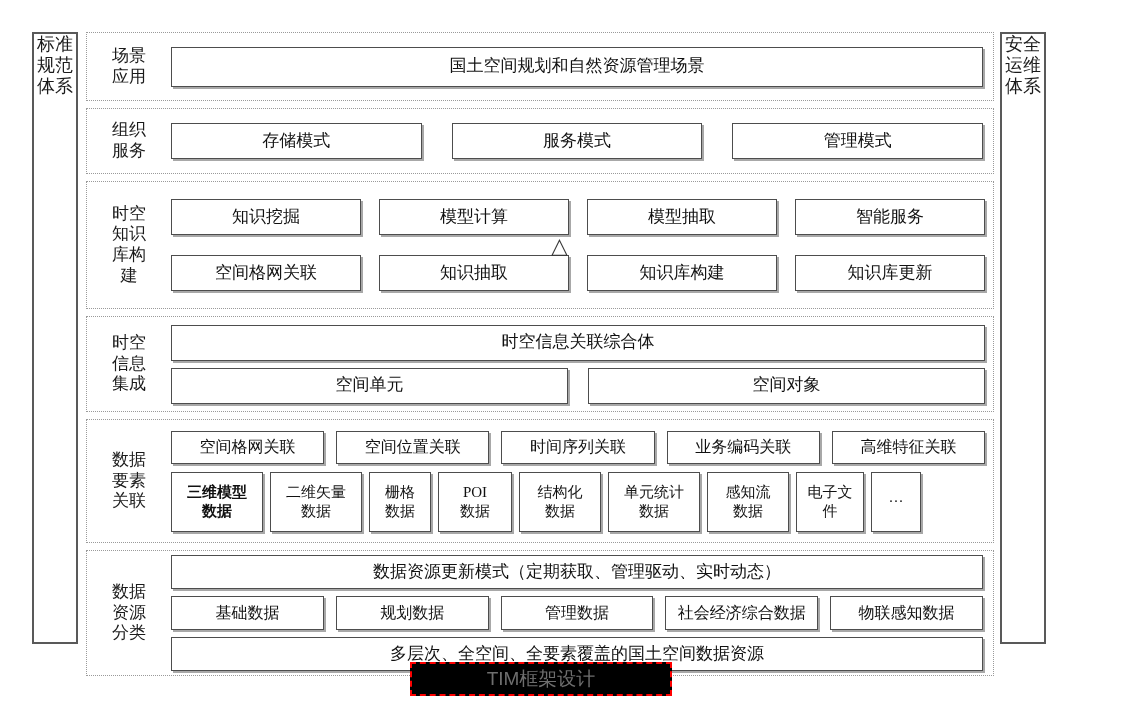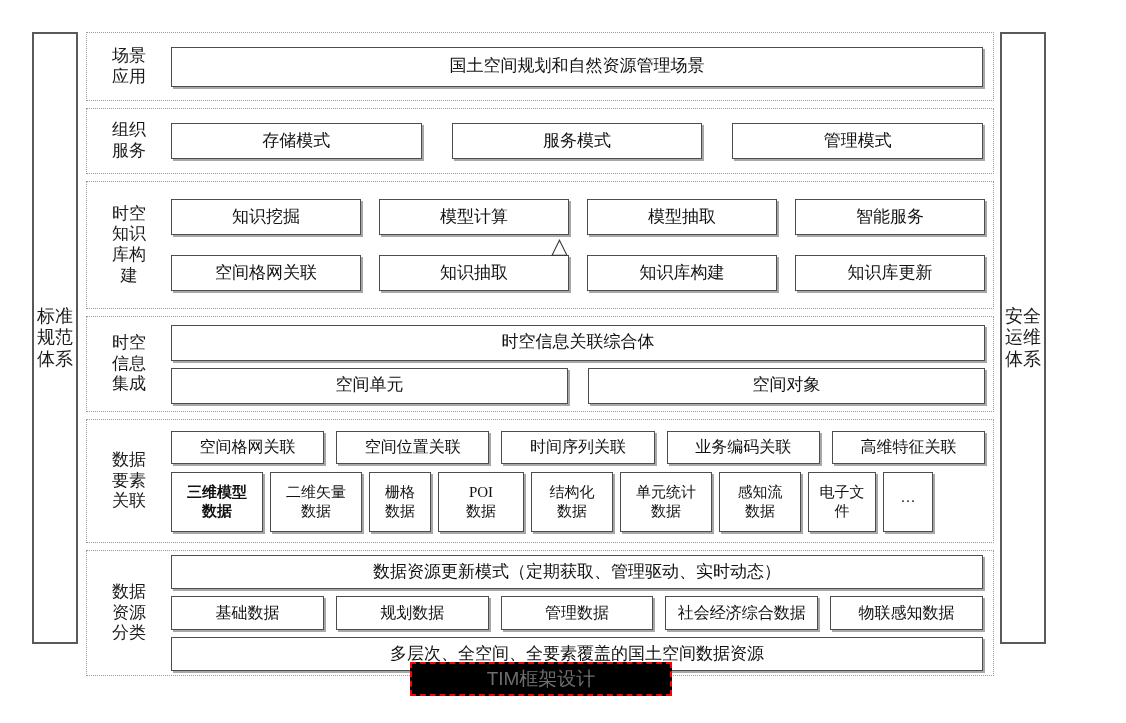--- a/index.html
+++ b/index.html
@@ -23,21 +23,20 @@
   
   .pillar {
     position: absolute;
     top: 32px;
     width: 46px;
     height: 612px;
     border: 2px solid #595959;
     background: #fff;
     box-sizing: border-box;
     display: flex;
-    align-items: center;
     justify-content: center;
   }
   #pillar-left  { left: 32px; }
   #pillar-right { left: 1000px; }
 
   .pillar-text {
     font-size: 18px;
     line-height: 1.18;
     letter-spacing: 0px;
     text-align: center;
@@ -283,21 +282,21 @@
             <span>数据</span>
           </div>
           <div class="box two-line" style="width: 92px; border-color: rgb(77, 77, 77); box-shadow: rgb(168, 168, 168) 2px 2px 0px 0px;">
             <span>二维矢量</span>
             <span>数据</span>
           </div>
           <div class="box two-line" style="width: 62px; border-color: rgb(77, 77, 77); box-shadow: rgb(168, 168, 168) 2px 2px 0px 0px;">
             <span>栅格</span>
             <span>数据</span>
           </div>
-          <div class="box two-line" style="width: 86px; border-color: rgb(77, 77, 77); box-shadow: rgb(168, 168, 168) 2px 2px 0px 0px;">
+          <div class="box two-line" style="width: 74px; border-color: rgb(77, 77, 77); box-shadow: rgb(168, 168, 168) 2px 2px 0px 0px;">
             <span>POI</span>
             <span>数据</span>
           </div>
           <div class="box two-line" style="width: 82px; border-color: rgb(77, 77, 77); box-shadow: rgb(168, 168, 168) 2px 2px 0px 0px;">
             <span>结构化</span>
             <span>数据</span>
           </div>
           <div class="box two-line" style="width: 92px; border-color: rgb(77, 77, 77); box-shadow: rgb(168, 168, 168) 2px 2px 0px 0px;">
             <span>单元统计</span>
             <span>数据</span>

